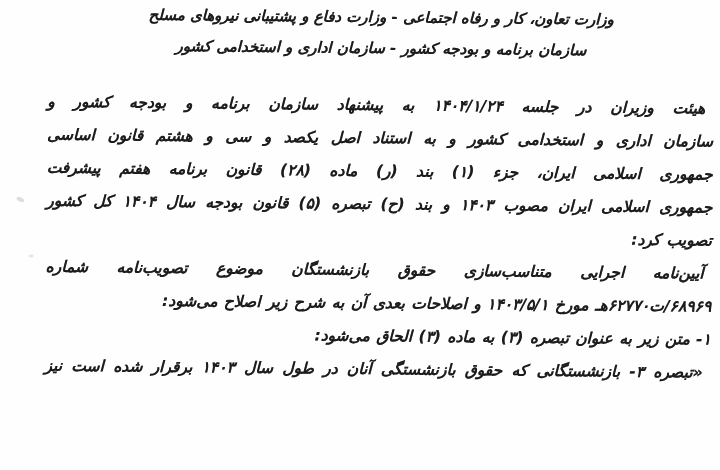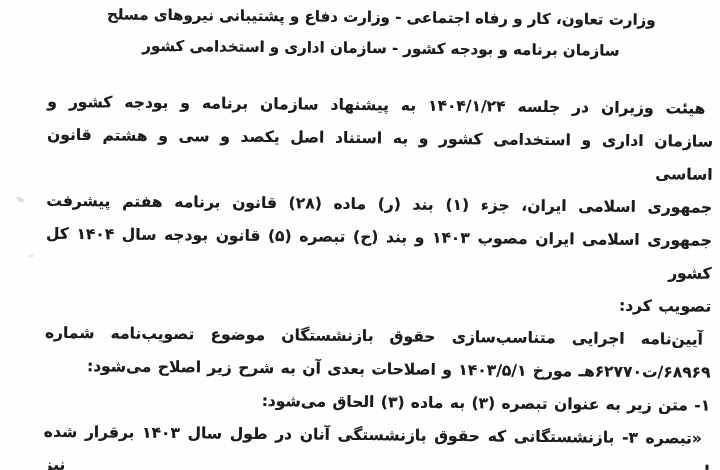--- a/index.html
+++ b/index.html
@@ -7,20 +7,21 @@
     width: 720px; height: 470px; overflow: hidden;
     background: #ffffff;
     font-family: "DejaVu Sans", sans-serif;
   }
   .page {
     position: relative;
     width: 720px; height: 470px;
     overflow: hidden;
     background: #fefefe;
     color: #1c1c1c;
+    font-style: italic;
   }
   .sheet {
     position: absolute; inset: 0;
     padding: 2px 8px 0 46px;
     direction: rtl;
     transform: rotate(0.6deg);
     transform-origin: 50% 50%;
   }
   .hdr {
     text-align: center;

